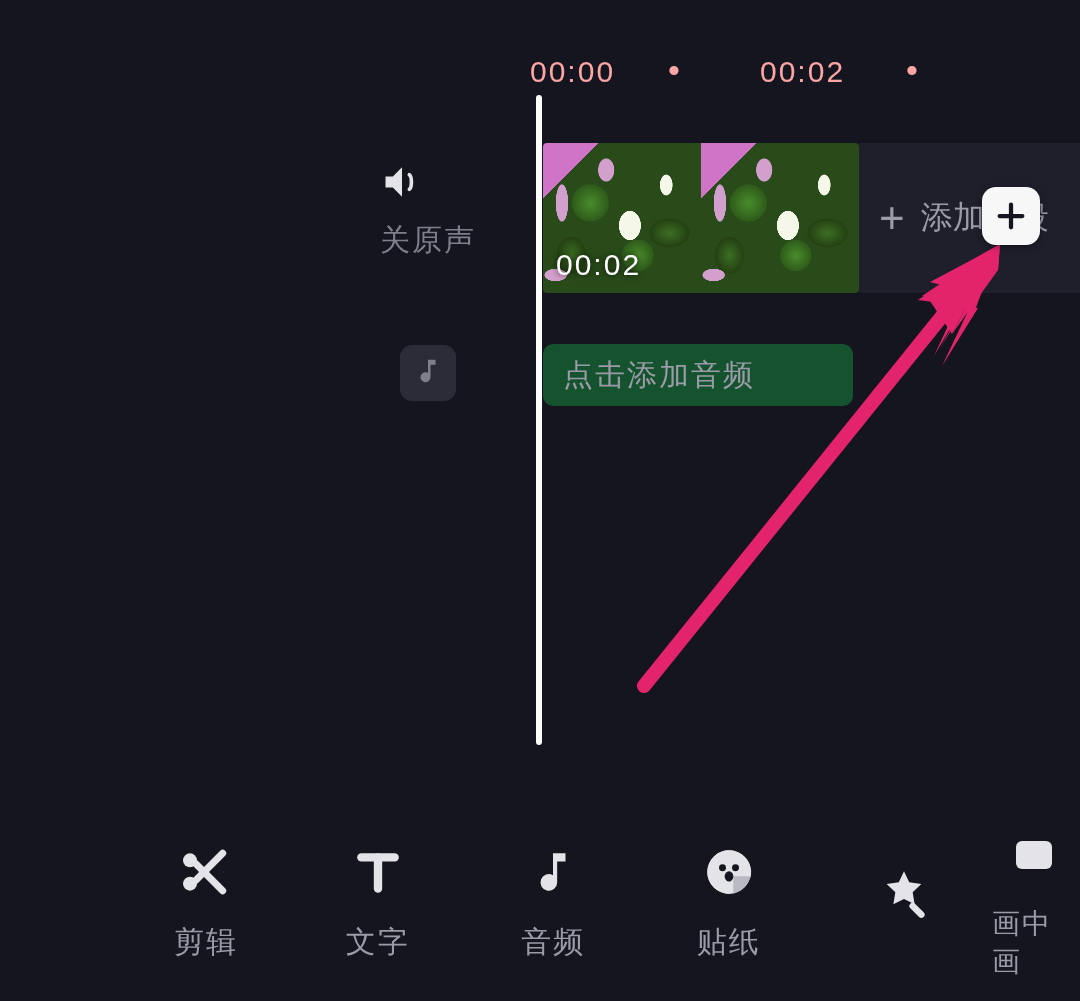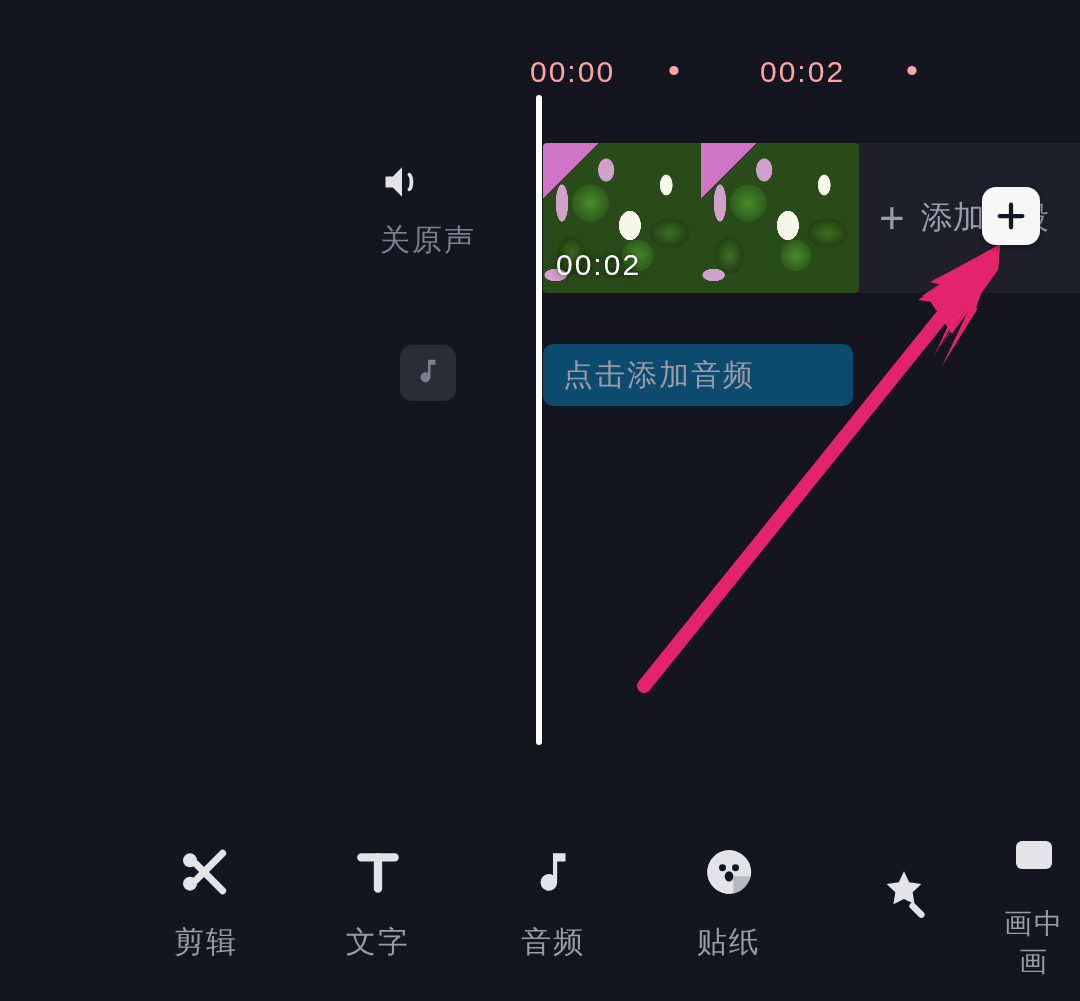--- a/index.html
+++ b/index.html
@@ -161,21 +161,21 @@
     }
     .add-pill svg { stroke: #15151f; }
 
     
     .audio-pill {
       position: absolute;
       left: 543px;
       top: 344px;
       height: 62px;
       width: 310px;
-      background: #0c4a6e;
+      background: #14532d;
       border-radius: 10px;
       display: flex;
       align-items: center;
       padding-left: 20px;
       color: #9a9aa8;
       font-size: 30px;
       letter-spacing: 2px;
     }
 
     
@@ -219,21 +219,20 @@
       color: #9a9aa8;
       letter-spacing: 2px;
     }
     .tool.cut { width: 180px; }
     .tool.cut .ic { transform: translateX(-2px); }
     .tool.last {
       width: auto;
       margin-left: auto;
       margin-right: 4px;
       align-items: center;
-      text-align: center;
     }
     .tool.last .lbl { font-size: 28px; }
 
   </style>
 </head>
 <body>
 
 <div class="ruler">
   <span class="label" style="left:530px">00:00</span>
   <span class="dot" style="left:668px">•</span>

